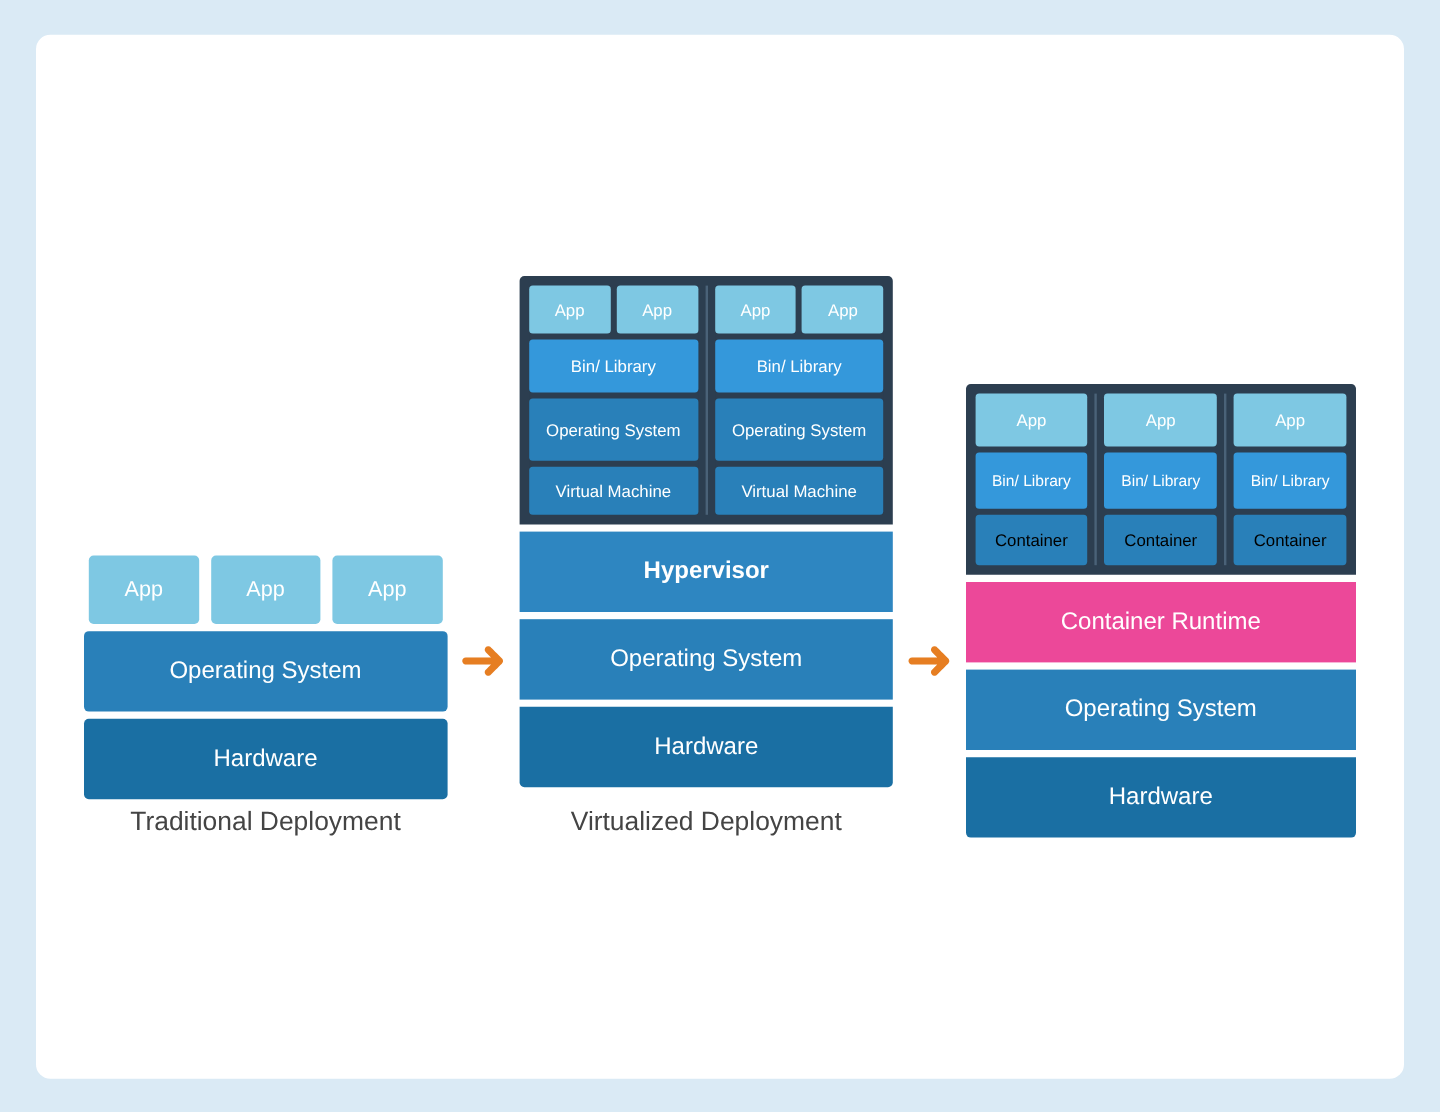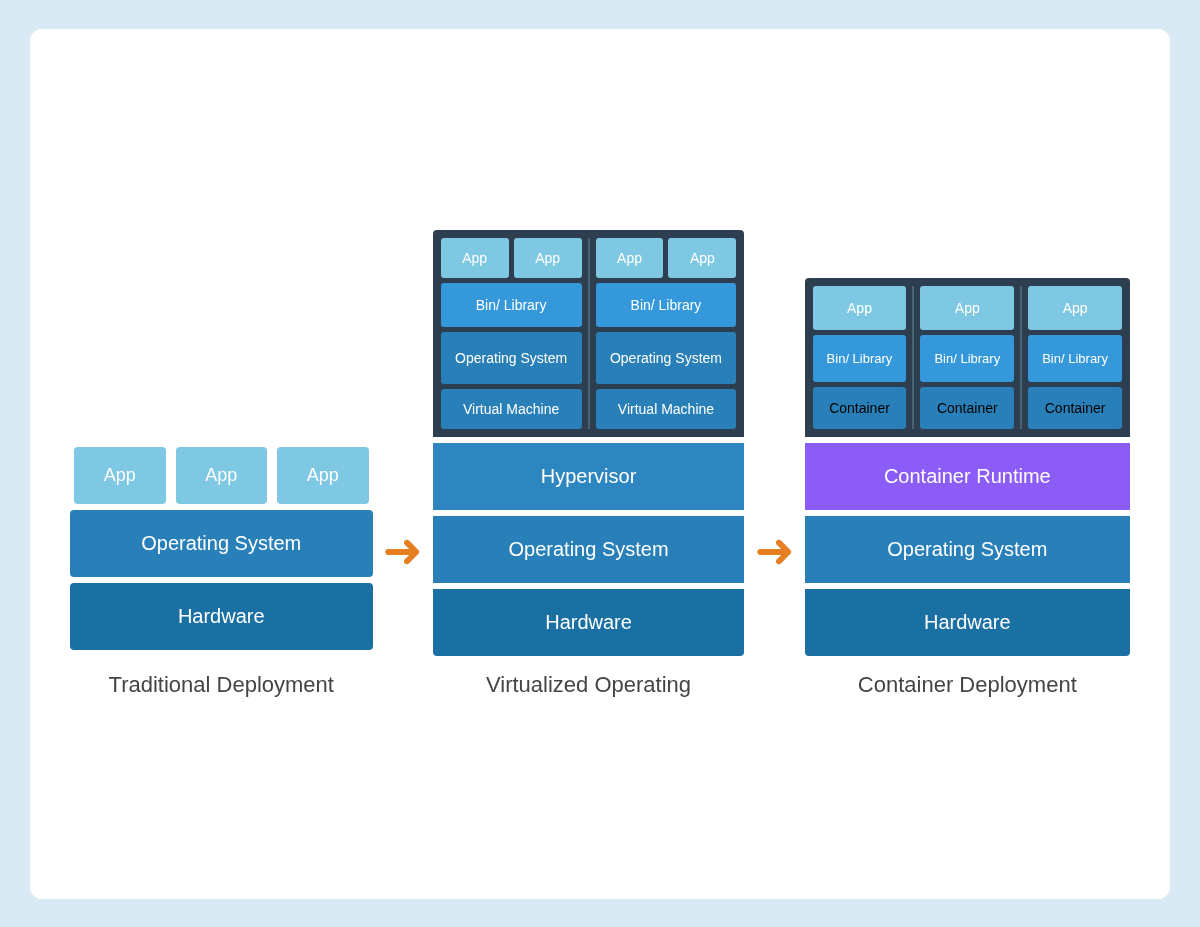--- a/index.html
+++ b/index.html
@@ -58,21 +58,21 @@
       font-weight: 500;
       text-align: center;
       padding: 22px 10px;
       border-radius: 4px;
       margin-bottom: 6px;
     }
     .trad-label {
       text-align: center;
       color: #444;
       font-size: 22px;
-      margin-top: 16px;
+      margin-top: 0;
     }
 
     
     .arrow {
       font-size: 48px;
       color: #e67e22;
       margin: 0 10px;
       padding-bottom: 120px;
       display: flex;
       align-items: flex-end;
@@ -135,21 +135,21 @@
       color: #fff;
       font-size: 14px;
       text-align: center;
       padding: 12px 20px;
       border-radius: 3px;
     }
     .virt-layer {
       background: #2e86c1;
       color: #fff;
       font-size: 20px;
-      font-weight: 400;
+      font-weight: 700;
       text-align: center;
       padding: 22px 10px;
       border-radius: 0;
       margin-bottom: 6px;
     }
     .virt-os {
       background: #2980b9;
       color: #fff;
       font-size: 20px;
       font-weight: 500;
@@ -213,21 +213,21 @@
     }
     .cont-label {
       background: #2980b9;
       color: #000000;
       font-size: 14px;
       text-align: center;
       padding: 13px 4px;
       border-radius: 3px;
     }
     .cont-runtime {
-      background: #8b5cf6;
+      background: #ec4899;
       color: #fff;
       font-size: 20px;
       font-weight: 500;
       text-align: center;
       padding: 22px 10px;
       margin-bottom: 6px;
     }
     .cont-os {
       background: #2980b9;
       color: #fff;
@@ -305,21 +305,21 @@
             <div class="vm-app">App</div>
           </div>
           <div class="vm-binlib">Bin/ Library</div>
           <div class="vm-os">Operating System</div>
           <div class="vm-label">Virtual Machine</div>
         </div>
       </div>
       <div class="virt-layer">Hypervisor</div>
       <div class="virt-os">Operating System</div>
       <div class="virt-hw">Hardware</div>
-      <div class="virt-label">Virtualized Operating</div>
+      <div class="virt-label">Virtualized Deployment</div>
     </div>
 
     <div class="arrow">➜</div>
 
     <div class="container-deploy">
       <div class="cont-boxes">
 
         <div class="cont-column">
           <div class="cont-app">App</div>
           <div class="cont-binlib">Bin/ Library</div>
@@ -336,17 +336,16 @@
 
         <div class="cont-column">
           <div class="cont-app">App</div>
           <div class="cont-binlib">Bin/ Library</div>
           <div class="cont-label">Container</div>
         </div>
       </div>
       <div class="cont-runtime">Container Runtime</div>
       <div class="cont-os">Operating System</div>
       <div class="cont-hw">Hardware</div>
-      <div class="cont-deploy-label">Container Deployment</div>
     </div>
 
   </div>
 </div>
 
 </body></html>

